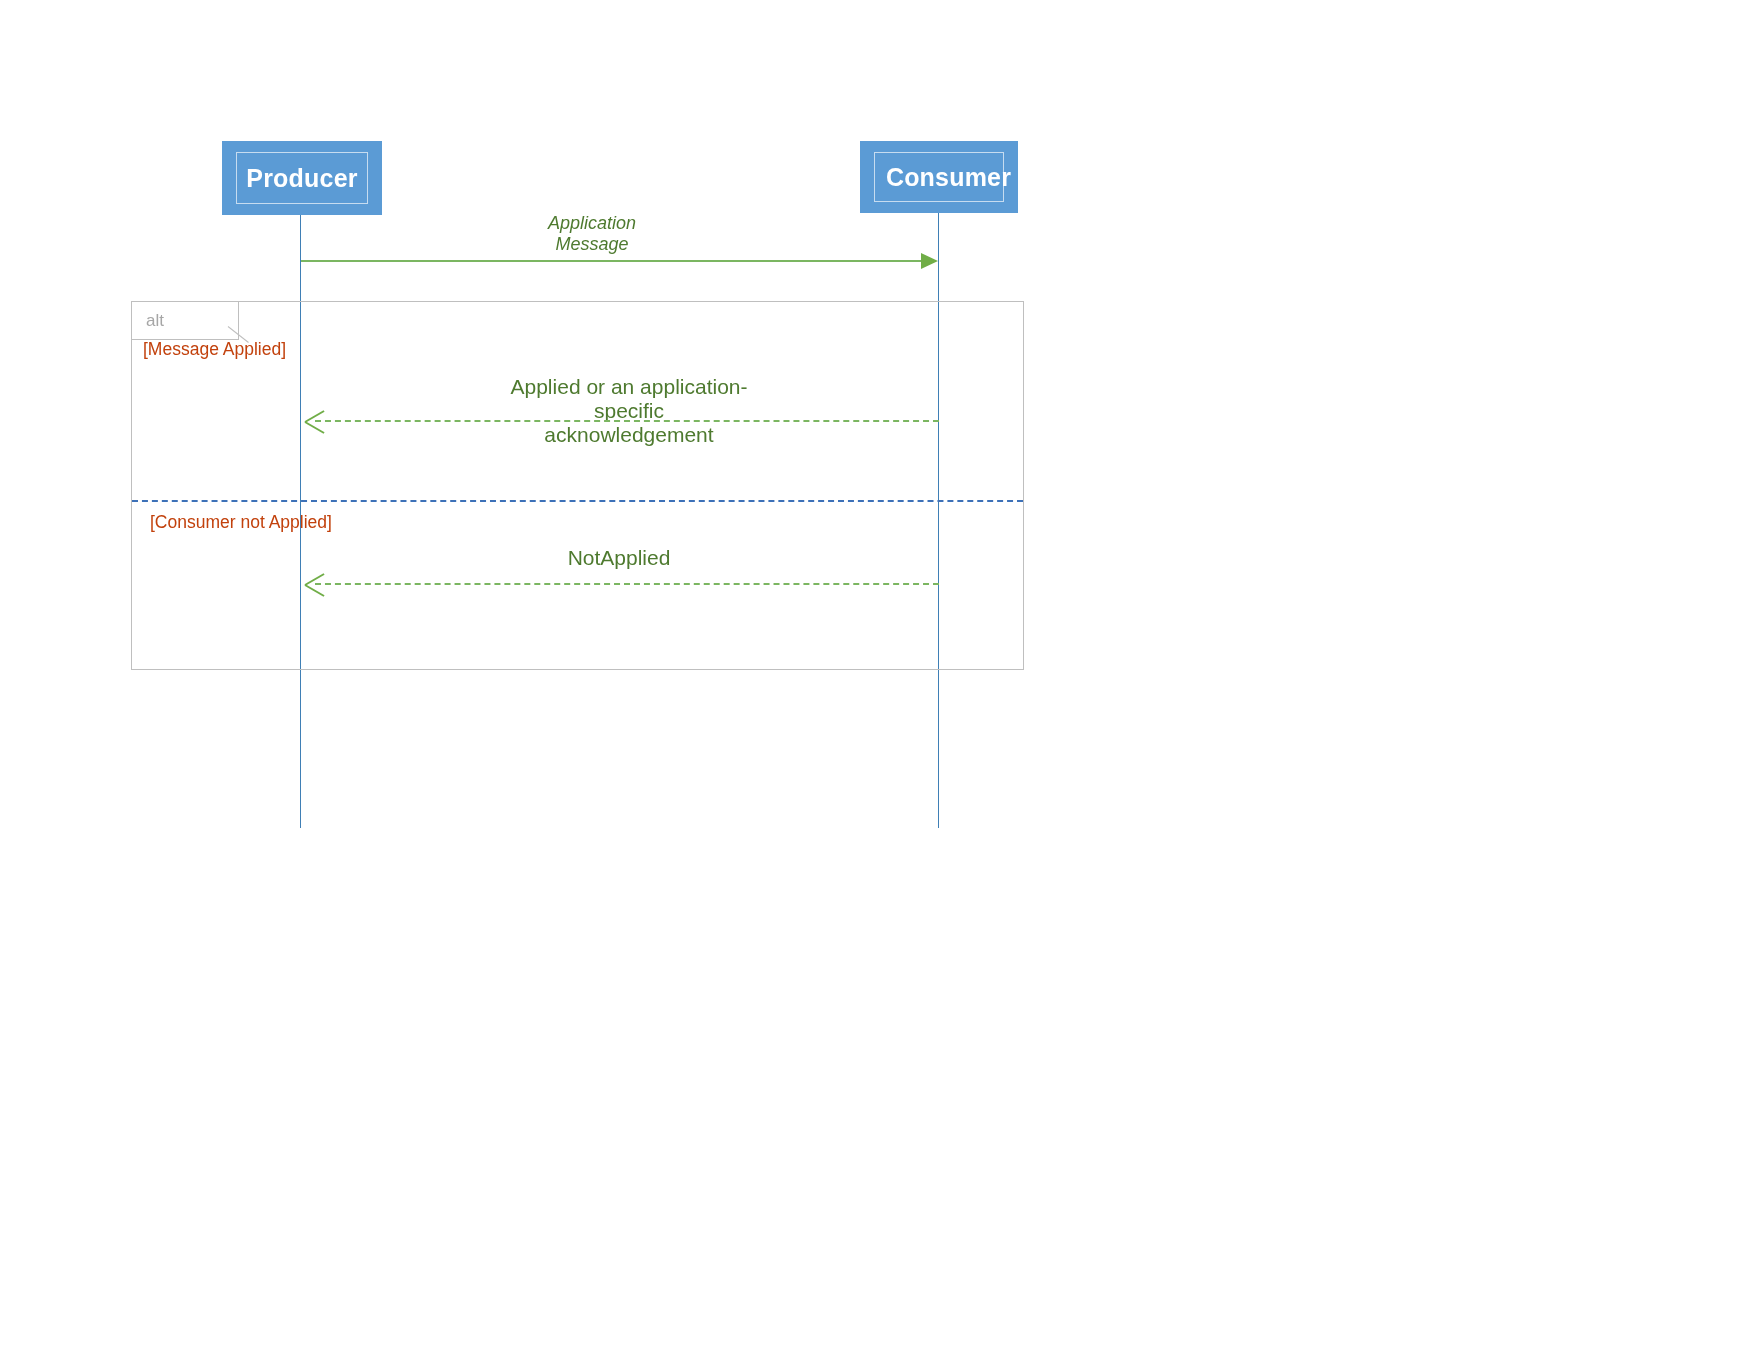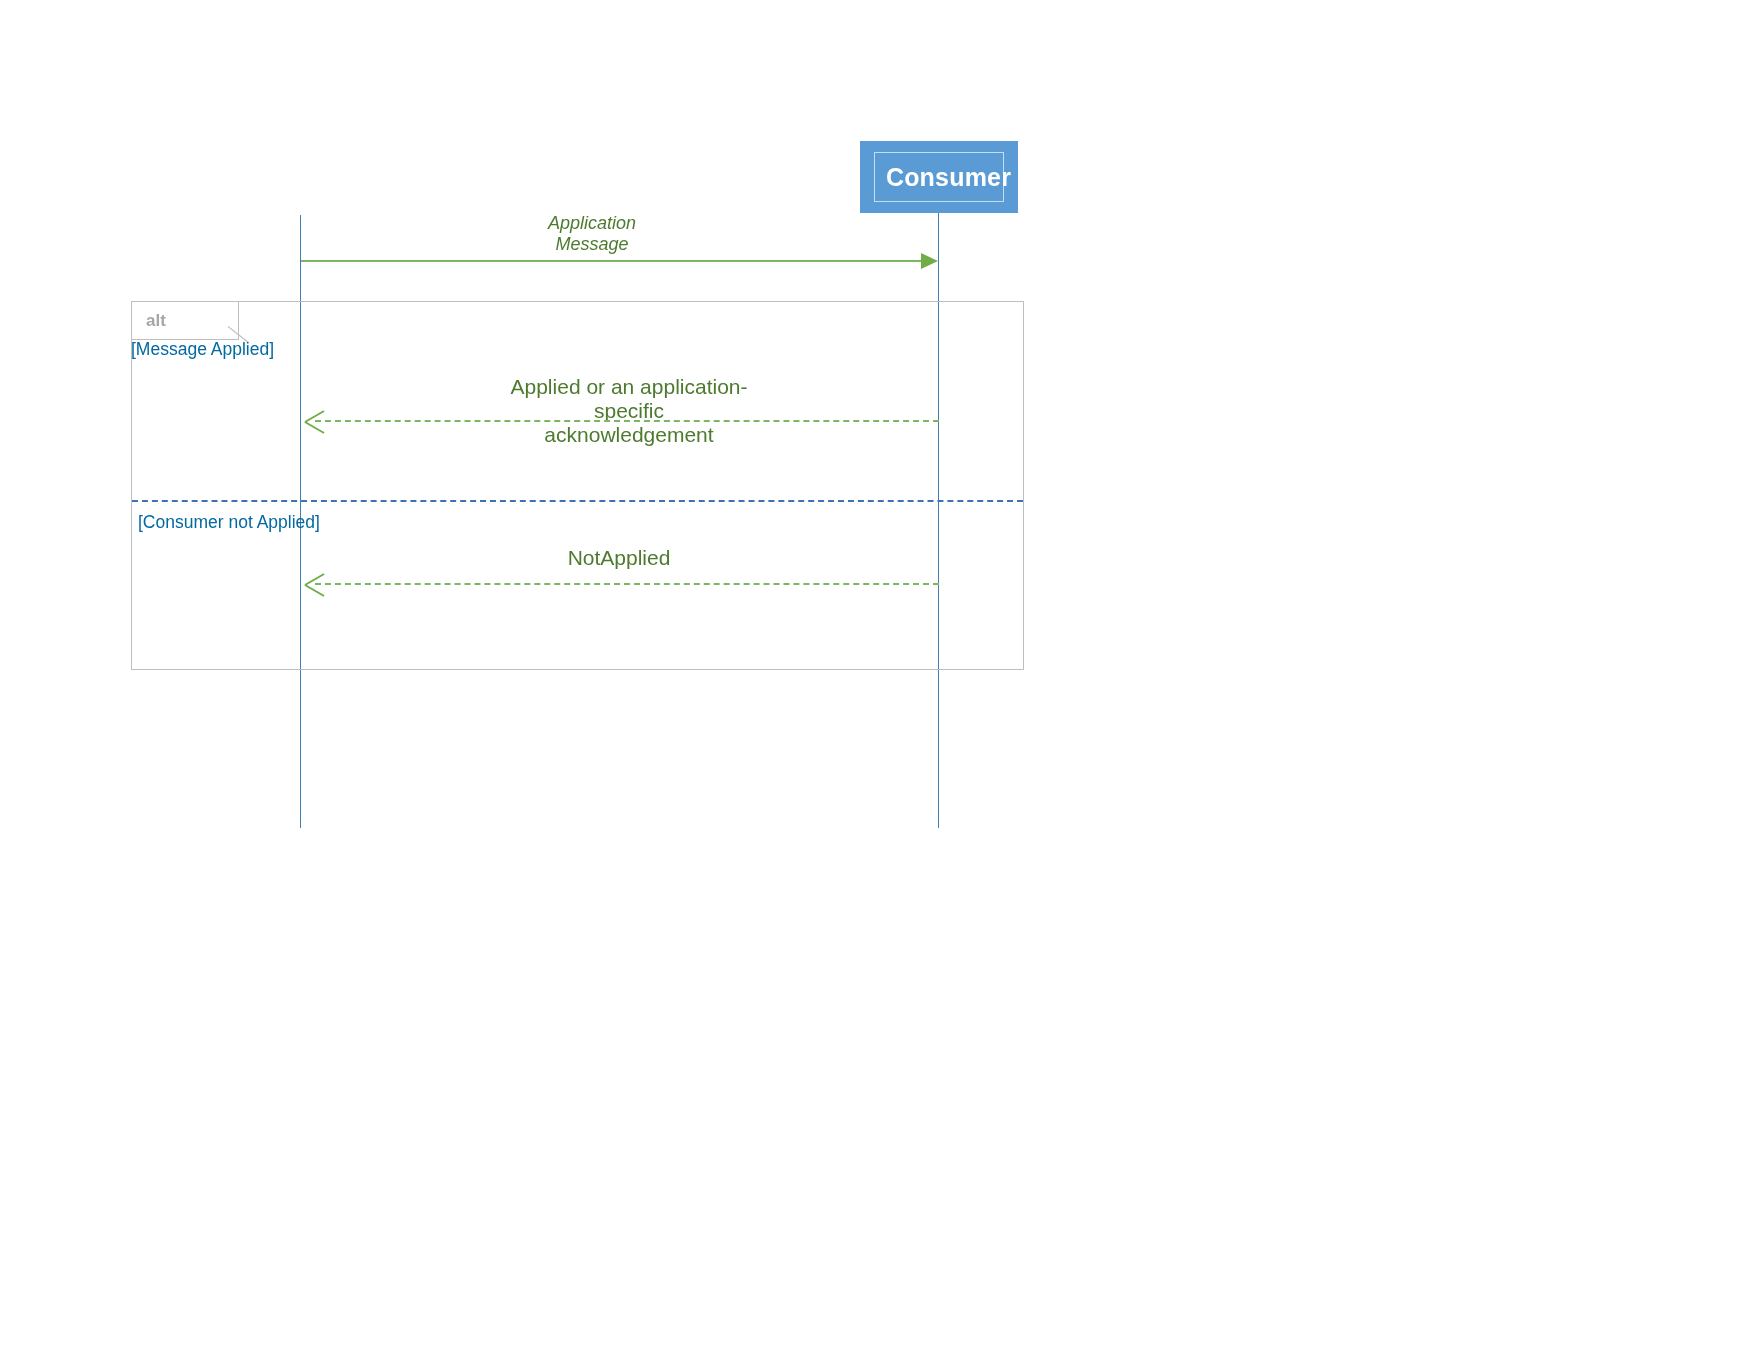--- a/index.html
+++ b/index.html
@@ -120,43 +120,48 @@
   }
   .frag-tab-cut {
     position: absolute;
     width: 0;
     height: 0;
   }
   .frag-op {
     position: absolute;
     color: #a6a6a6;
     font-size: 17px;
-    font-weight: bold;
+    font-weight: normal;
   }
   .guard {
     position: absolute;
-    color: #0369a1;
+    color: #c2410c;
     font-size: 17.5px;
     white-space: nowrap;
+    padding-left: 12px;
   }
   .frag-divider {
     position: absolute;
     height: 0;
     border-top: 2.2px dashed #3d71b8;
   }
 </style>
 </head>
 <body>
 
 <div id="canvas">
 
   <div class="lifeline" style="left:300px; top:215px; height:613px;"></div>
 
   <div class="lifeline" style="left:938px; top:213px; height:615px;"></div>
 
+  <div class="participant" style="left:222px; top:141px; width:160px; height:74px;">
+    <span class="inner-frame"></span>
+    <span class="pname">Producer</span>
+  </div>
 
   <div class="participant" style="left:860px; top:141px; width:158px; height:72px;padding-left:19px;">
     <span class="inner-frame"></span>
     <span class="pname">Consumer</span>
   </div>
 
   <div class="msg-label italic" style="left:492px; top:213px; width:200px;">Application
 Message</div>
   <div class="msg-line" style="left:301px; top:260px; width:622px;"></div>
   <div class="arrow-solid-right" style="left:921px; top:253px;"></div>

